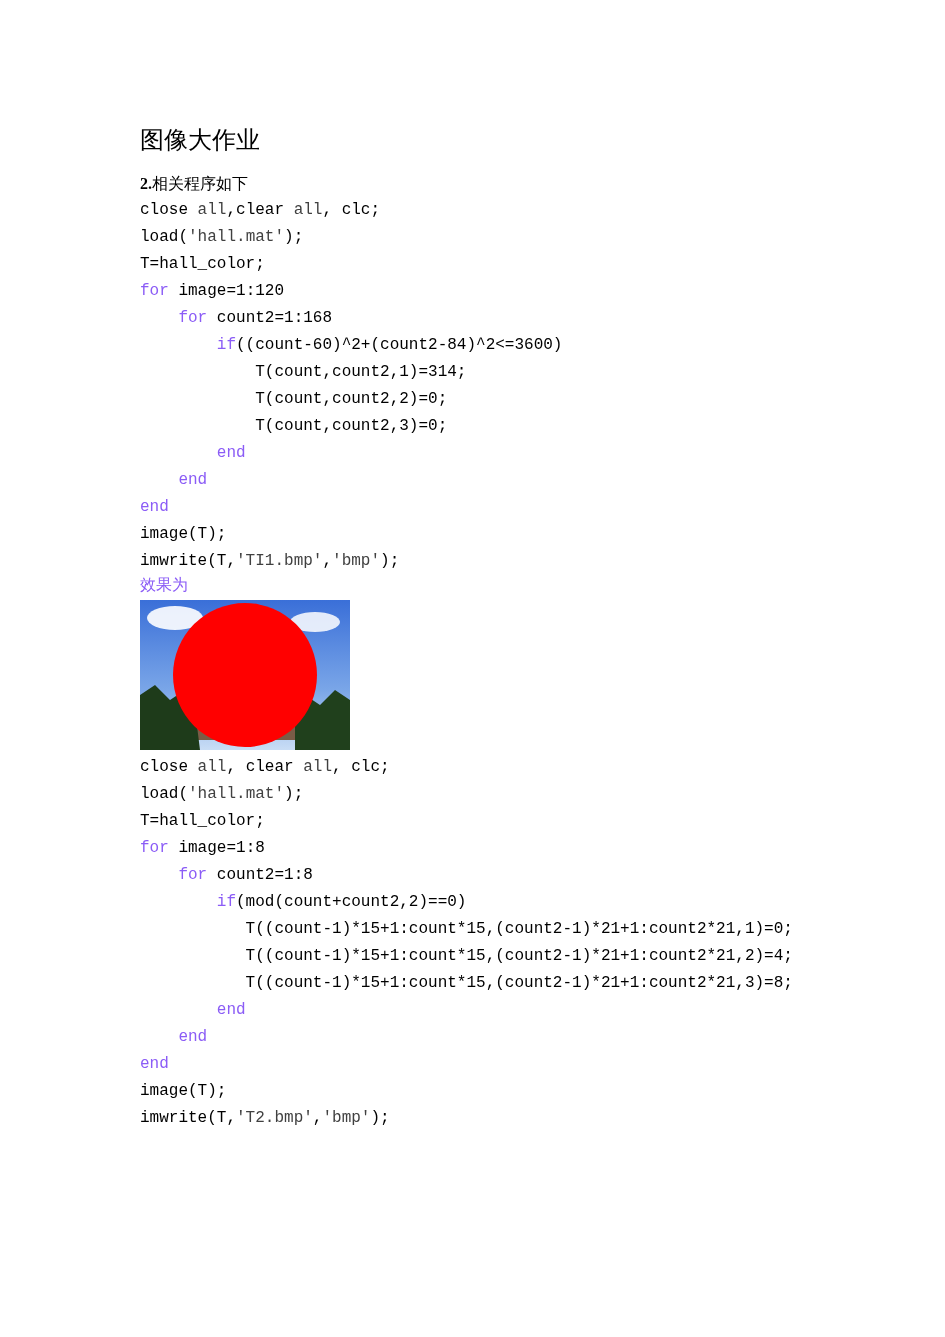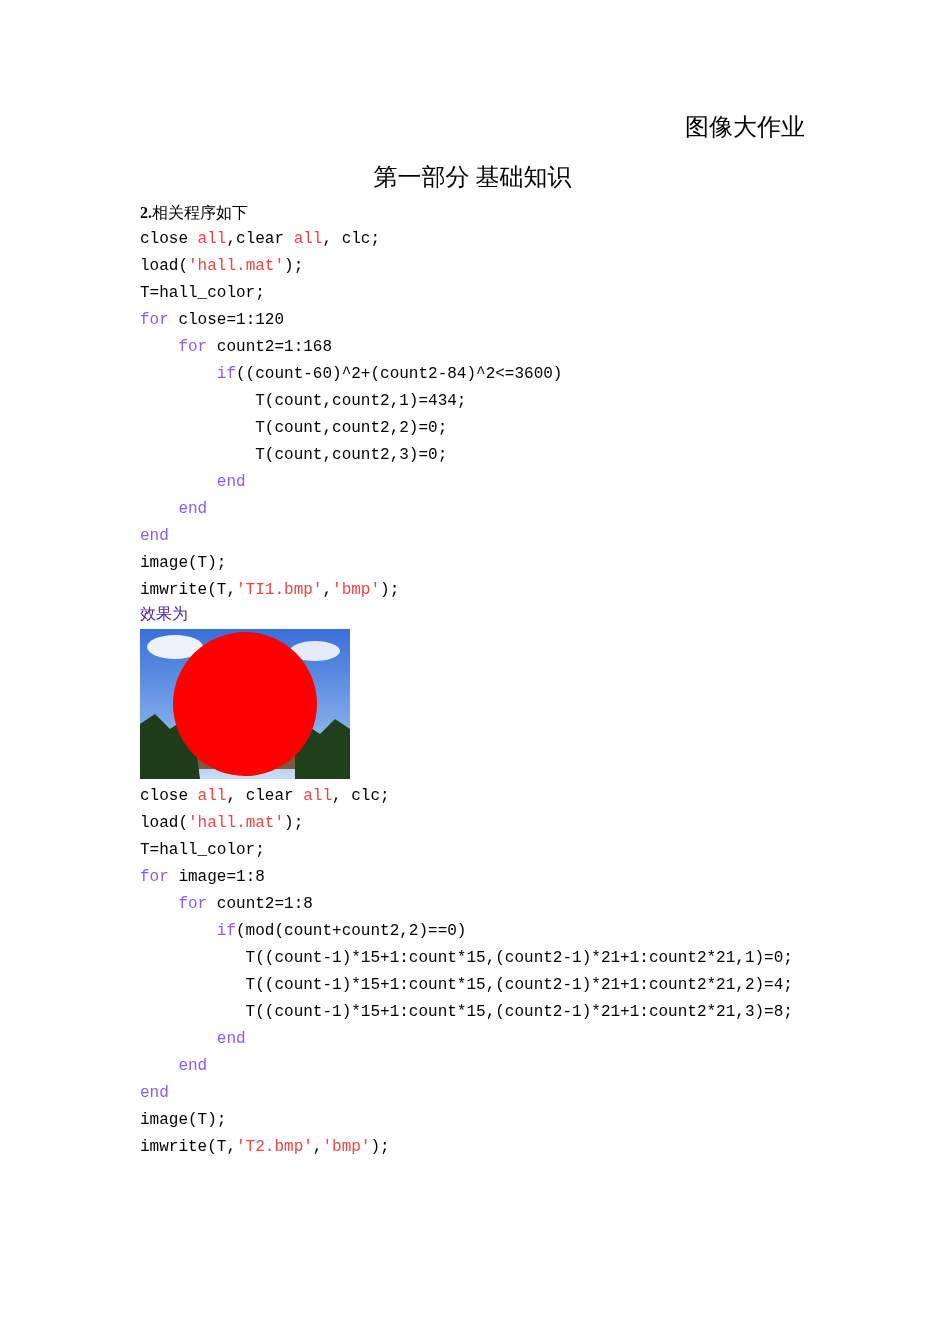--- a/index.html
+++ b/index.html
@@ -9,22 +9,22 @@
     width: 945px;
   }
   .page {
     padding: 110px 140px 180px 140px;
     box-sizing: border-box;
     width: 945px;
   }
   .title-main {
     font-family: "SimSun", "宋体", serif;
     font-size: 24px;
-    text-align: right;
-    margin: 1px 0 18px 0;
+    text-align: left;
+    margin: 14px 0 18px 0;
     font-weight: normal;
   }
   .title-sub {
     font-family: "SimSun", "宋体", serif;
     font-size: 24px;
     text-align: center;
     margin: 0 0 10px 0;
     font-weight: normal;
   }
   .intro {
@@ -34,48 +34,47 @@
   }
   .intro .num { font-weight: bold; font-family: "Times New Roman", serif; }
   .code {
     font-family: "Courier New", monospace;
     font-size: 16px;
     line-height: 27px;
     white-space: pre;
     color: #000000;
   }
   .kw   { color: #8b5cf6; }
-  .str  { color: #ef4444; }
-  .txt  { font-family: "SimSun","宋体",serif; font-size:16px; color:#4c1d95; }
+  .str  { color: #404040; }
+  .txt  { font-family: "SimSun","宋体",serif; font-size:16px; color:#8b5cf6; }
   .result-img {
     display: block;
     width: 210px;
     height: 150px;
     margin: 4px 0 4px 0;
   }
 </style>
 </head>
 <body>
 
 <div class="page">
 
   <h1 class="title-main">图像大作业</h1>
-  <h2 class="title-sub">第一部分 基础知识</h2>
 
   <p class="intro">
     <span class="num">2.</span><span>相关程序如下</span>
   </p>
 
   <div class="code"><span>close </span><span class="str">all</span><span>,clear </span><span class="str">all</span><span>, clc;</span>
 <span>load(</span><span class="str">'hall.mat'</span><span>);</span>
 <span>T=hall_color;</span>
-<span class="kw">for</span><span> close=1:120</span>
+<span class="kw">for</span><span> image=1:120</span>
 <span>    </span><span class="kw">for</span><span> count2=1:168</span>
 <span>        </span><span class="kw">if</span><span>((count-60)^2+(count2-84)^2&lt;=3600)</span>
-<span>            T(count,count2,1)=434;</span>
+<span>            T(count,count2,1)=314;</span>
 <span>            T(count,count2,2)=0;</span>
 <span>            T(count,count2,3)=0;</span>
 <span>        </span><span class="kw">end</span>
 <span>    </span><span class="kw">end</span>
 <span class="kw">end</span>
 <span>image(T);</span>
 <span>imwrite(T,</span><span class="str">'TI1.bmp'</span><span>,</span><span class="str">'bmp'</span><span>);</span></div>
 
   <div class="txt">效果为</div>
 

